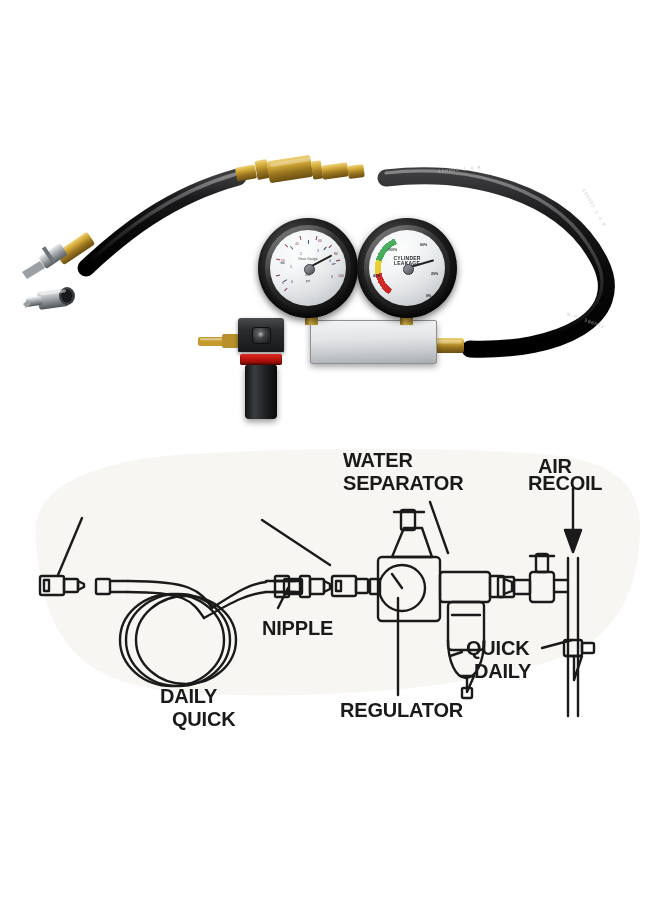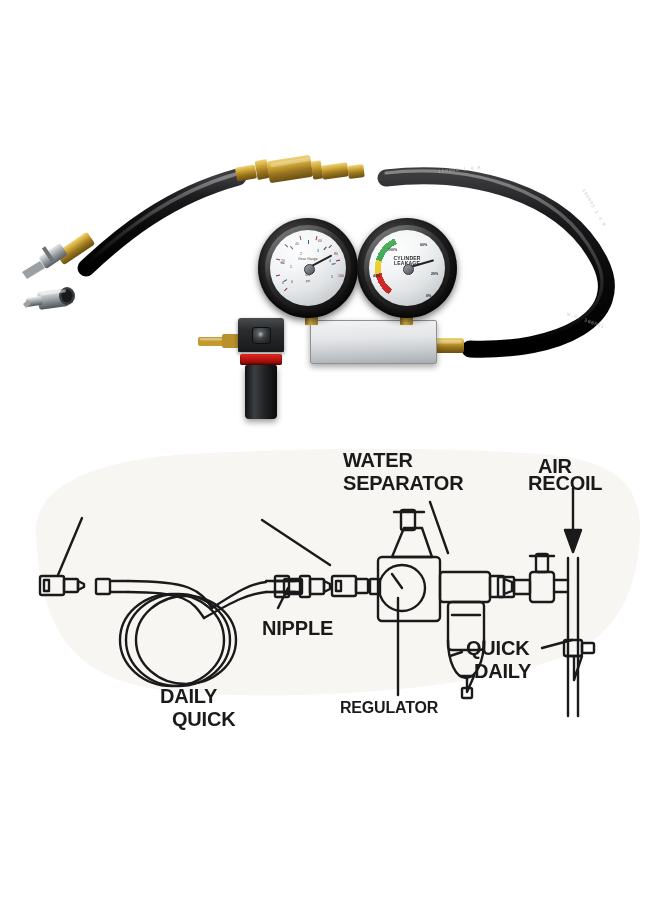--- a/index.html
+++ b/index.html
@@ -396,17 +396,17 @@
     <div class="dlabel" style="left:528px;top:33px;font-size:20px;">RECOIL</div>
 
     <div class="dlabel" style="left:262px;top:178px;font-size:20px;">NIPPLE</div>
 
     <div class="dlabel" style="left:466px;top:198px;font-size:20px;">QUICK</div>
     <div class="dlabel" style="left:474px;top:221px;font-size:20px;">DAILY</div>
 
     <div class="dlabel" style="left:160px;top:246px;font-size:20px;">DAILY</div>
     <div class="dlabel" style="left:172px;top:269px;font-size:20px;">QUICK</div>
 
-    <div class="dlabel" style="left:340px;top:260px;font-size:16px;">REGULATOR</div>
+    <div class="dlabel" style="left:340px;top:260px;font-size:20px;">REGULATOR</div>
   </div>
 
   <div class="blank-bottom"></div>
 </div>
 
 </body></html>

